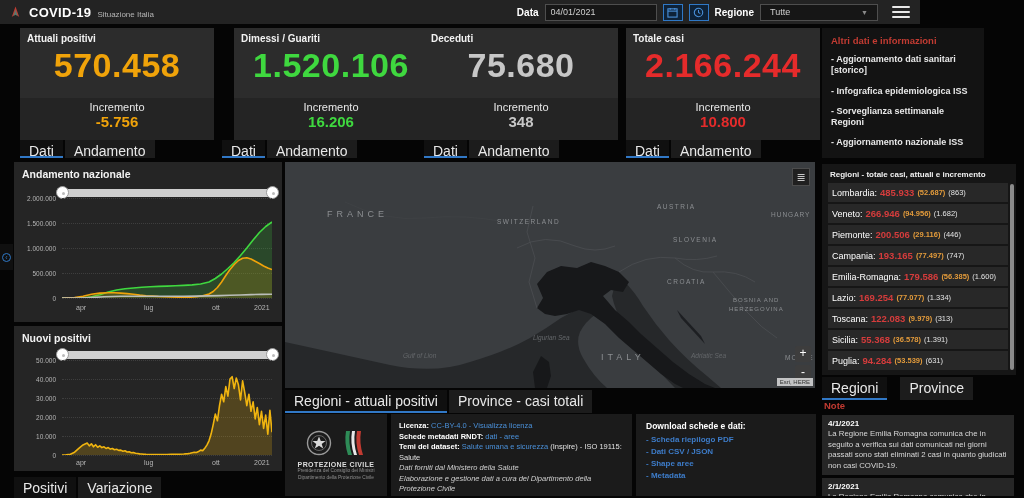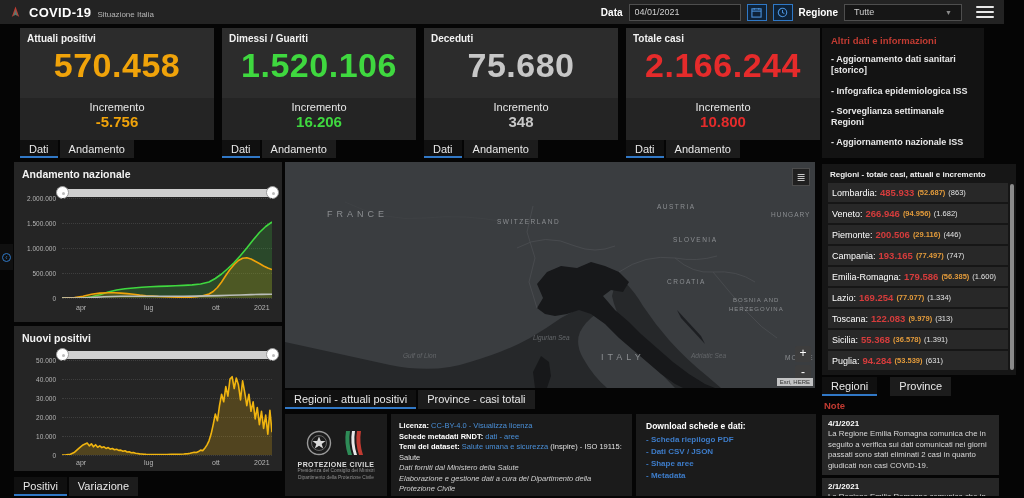--- a/index.html
+++ b/index.html
@@ -1,51 +1,51 @@
 <!DOCTYPE html>
 <html><head>
 <meta charset="utf-8">
 <style>
   * { margin:0; padding:0; box-sizing:border-box; }
   html,body { background:#000; width:1024px; height:498px; overflow:hidden;
               font-family:"Liberation Sans", sans-serif; }
   #app { position:relative; width:1024px; height:498px; background:#050505; }
 
   
-  .topbar { position:absolute; left:0; top:0; width:1004px; height:24px;
+  .topbar { position:absolute; left:0; top:0; width:920px; height:24px;
             background:#232323; display:flex; align-items:center; }
   .brand { display:flex; align-items:baseline; gap:6px; margin-left:8px; }
   .brand-logo { width:15px; height:15px; align-self:center; }
   .brand-title { color:#fff; font-size:13px; font-weight:bold; letter-spacing:0.3px; }
   .brand-sub { color:#b5b5b5; font-size:8px; }
   .tb-right { margin-left:auto; display:flex; align-items:center; gap:6px; margin-right:10px; }
   .tb-label { color:#fff; font-size:10px; font-weight:bold; }
   .tb-input { width:112px; height:17px; background:#161616; border:1px solid #4e4e4e;
               color:#cfcfcf; font-size:9px; padding:0 5px; font-family:"Liberation Sans",sans-serif; }
   .tb-iconbtn { width:20px; height:17px; background:#102固a; background:#0e2238; border:1px solid #2f78c6;
                 display:flex; align-items:center; justify-content:center; cursor:pointer; }
   .tb-select { width:118px; height:17px; background:#161616; border:1px solid #4e4e4e;
                color:#cfcfcf; font-size:9px; padding:0 9px; display:flex; align-items:center; }
   .tb-select .caret { margin-left:auto; color:#8a8a8a; font-size:7px; }
   .hamburger { width:18px; height:12px; display:flex; flex-direction:column; justify-content:space-between; margin-left:8px; cursor:pointer; }
   .hamburger span { display:block; height:2px; background:#e8e8e8; border-radius:1px; }
 
   
   .card { position:absolute; top:28px; width:194px; height:112px; background:#2c2c2c; }
-  .card.c1{left:20px}.card.c2{left:222px}.card.c3{left:424px}.card.c4{left:626px}
+  .card.c1{left:20px}.card.c2{left:234px}.card.c3{left:424px}.card.c4{left:626px}
   .card-title { color:#f2f2f2; font-size:10px; font-weight:bold; padding:5px 2px 0 7px; }
   .card-value { text-align:center; font-size:34px; font-weight:bold; letter-spacing:0.5px; margin-top:2px; }
   .card-inc { position:absolute; left:0; bottom:0; width:100%; height:42px; background:#242424; text-align:center; }
   .card-inc-label { color:#e8e8e8; font-size:11px; margin-top:3px; }
   .card-inc-value { font-size:15px; font-weight:bold; }
   .v-orange{color:#f0a30a}.v-green{color:#3fd83f}.v-gray{color:#c7c7c7}.v-red{color:#e52b2b}
 
   .tabsrow { position:absolute; top:140px; height:18px; display:flex; gap:2px; }
   .tabsrow.t1{left:20px}.tabsrow.t2{left:222px}.tabsrow.t3{left:424px}.tabsrow.t4{left:626px}
-  .tab { background:#1c1c1c; color:#e8e8e8; font-size:11px; padding:3px 9px 2px;
+  .tab { background:#1c1c1c; color:#e8e8e8; font-size:14px; padding:3px 9px 2px;
          cursor:pointer; border-bottom:2px solid transparent; white-space:nowrap; }
   .tab.active { background:#101010; border-bottom:2px solid #3178c6; }
 
   
   .infopanel { position:absolute; left:822px; top:28px; width:162px; height:130px;
                background:#131313; padding:7px 9px; }
   .infopanel-title { color:#c23b32; font-size:9.5px; font-weight:bold; margin-bottom:8px; }
   .info-link { color:#e8e8e8; font-size:9px; font-weight:bold; margin-bottom:9px;
                line-height:1.25; cursor:pointer; }
 
@@ -107,21 +107,21 @@
   .region-row { background:#282828; margin-bottom:2px; padding:2px 4px; height:19px;
                 display:flex; align-items:center; gap:3px; white-space:nowrap; overflow:hidden; cursor:pointer; }
   .rr-name { color:#fff; font-size:9px; }
   .rr-total { color:#d53c3c; font-size:9.5px; font-weight:bold; }
   .rr-active { color:#e39b3b; font-size:7.5px; font-weight:bold; }
   .rr-inc { color:#e3e3e3; font-size:7.5px; }
   .regions-scroll { position:absolute; right:2px; top:20px; width:4px; height:186px; background:#8a8a8a; border-radius:2px; cursor:grab; }
   .regiontabs { position:absolute; left:822px; top:377px; display:flex; gap:13px;align-items:flex-end; }
 
   
-  .notes { position:absolute; left:822px; top:398px; width:177px; height:98px; overflow:hidden; }
+  .notes { position:absolute; left:822px; top:398px; width:192px; height:98px; overflow:hidden; }
   .notes-title { color:#c23b32; font-size:9.5px; font-weight:bold; margin:2px 0 4px 2px; }
   .note { background:#262626; margin-bottom:3px; padding:4px 6px; }
   .note-date { color:#fff; font-size:8px; font-weight:bold; margin-bottom:1px; }
   .note-text { color:#d8d8d8; font-size:7.8px; line-height:1.35; }
 
   
   .expander { position:absolute; left:0; top:244px; width:13px; height:26px; background:#101010;
               display:flex; align-items:center; justify-content:center; cursor:pointer; }
   .expander-glyph { width:9px; height:9px; border:1px solid #2f78c6; border-radius:50%;
                     color:#2f78c6; font-size:7px; line-height:7px; text-align:center; }

